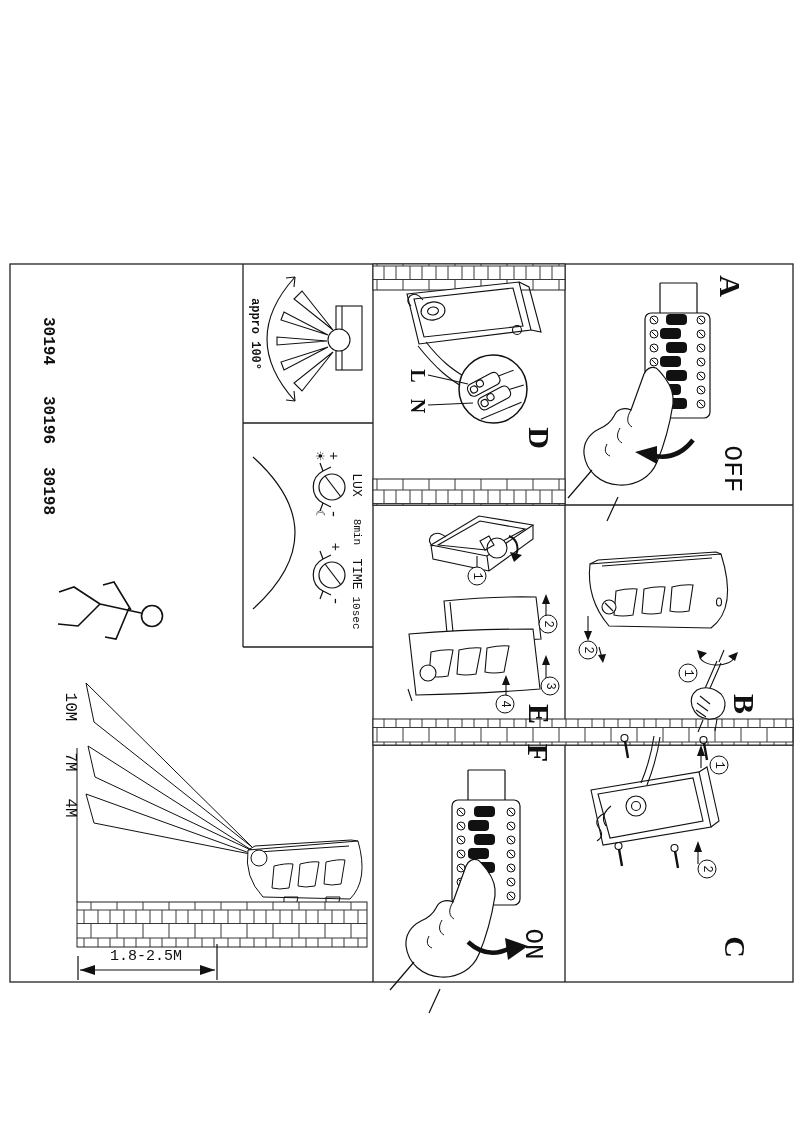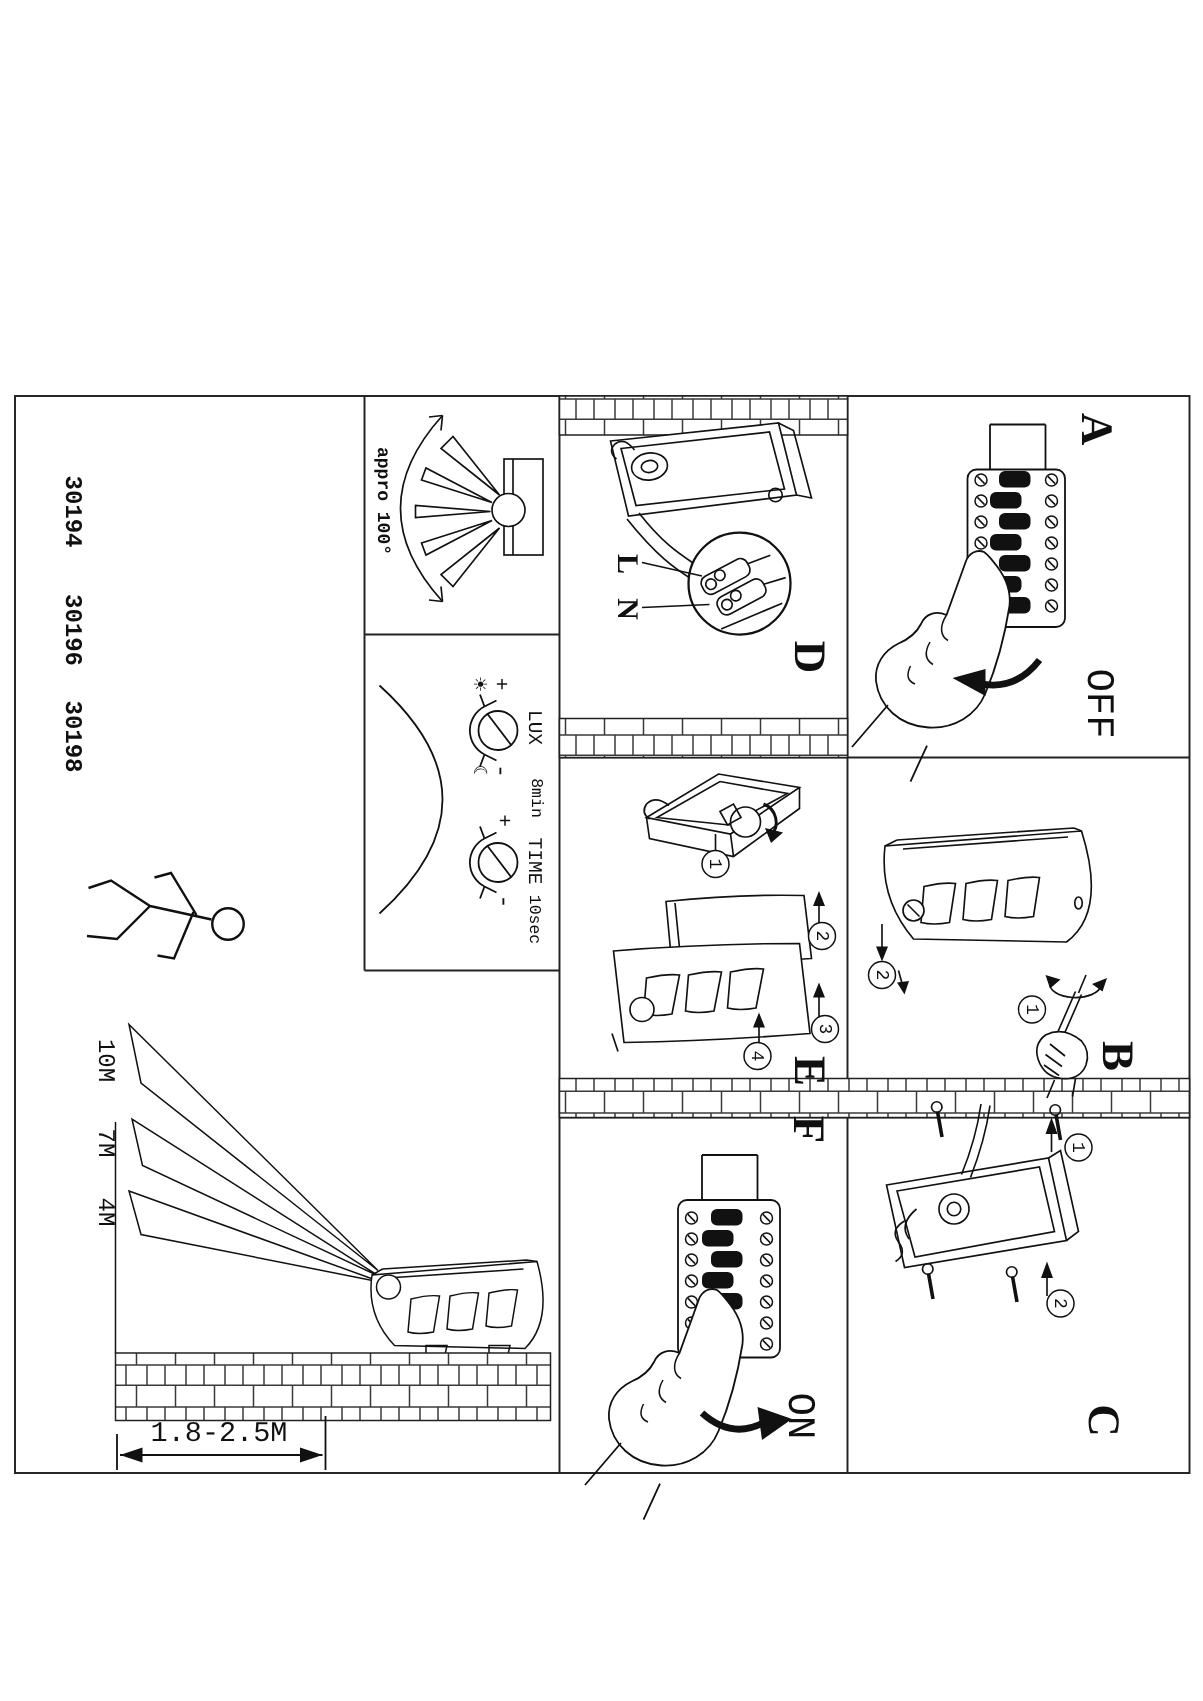--- a/index.html
+++ b/index.html
@@ -260,21 +260,21 @@
   <div class="t" style="left:356px;top:532px;font-size:11px;">8min</div>
   <div class="t" style="left:335px;top:547px;font-size:14px;">+</div>
   <div class="t" style="left:356px;top:574px;font-size:13px;">TIME</div>
   <div class="t" style="left:335px;top:601px;font-size:16px;">-</div>
   <div class="t" style="left:355px;top:613px;font-size:11px;">10sec</div>
 
   <div class="t" style="left:70px;top:707px;font-size:16px;">10M</div>
   <div class="t" style="left:70px;top:762px;font-size:16px;">7M</div>
   <div class="t" style="left:70px;top:808px;font-size:16px;">4M</div>
 
-  <div class="t nr" style="left:146px;top:956px;font-size:19px;">1.8-2.5M</div>
+  <div class="t nr" style="left:146px;top:956px;font-size:15px;">1.8-2.5M</div>
 
   <div class="circ" style="left:477px;top:576px;">
       <span>1</span>
     </div>
   <div class="circ" style="left:548px;top:624px;">
       <span>2</span>
     </div>
   <div class="circ" style="left:550px;top:686px;">
       <span>3</span>
     </div>

